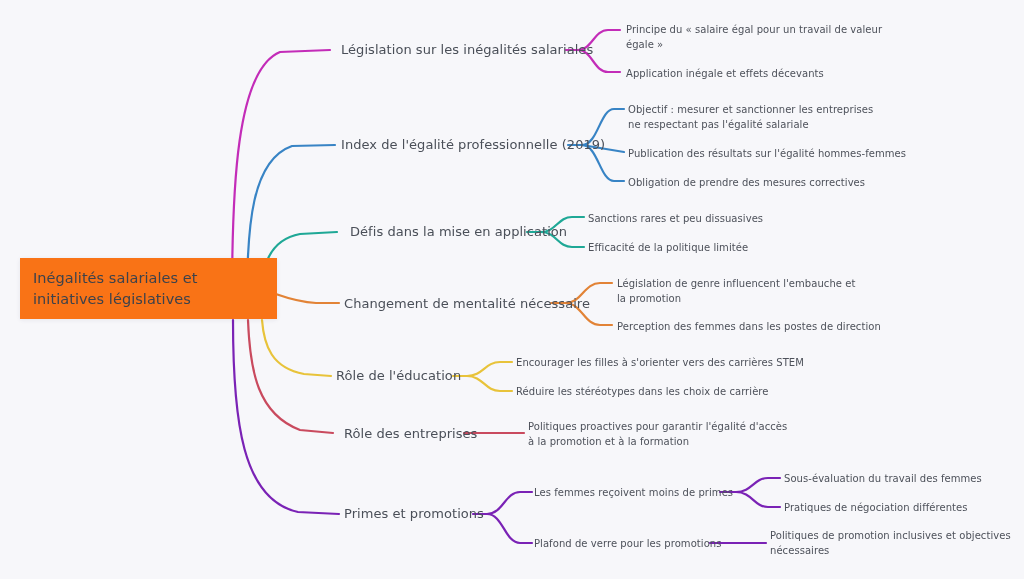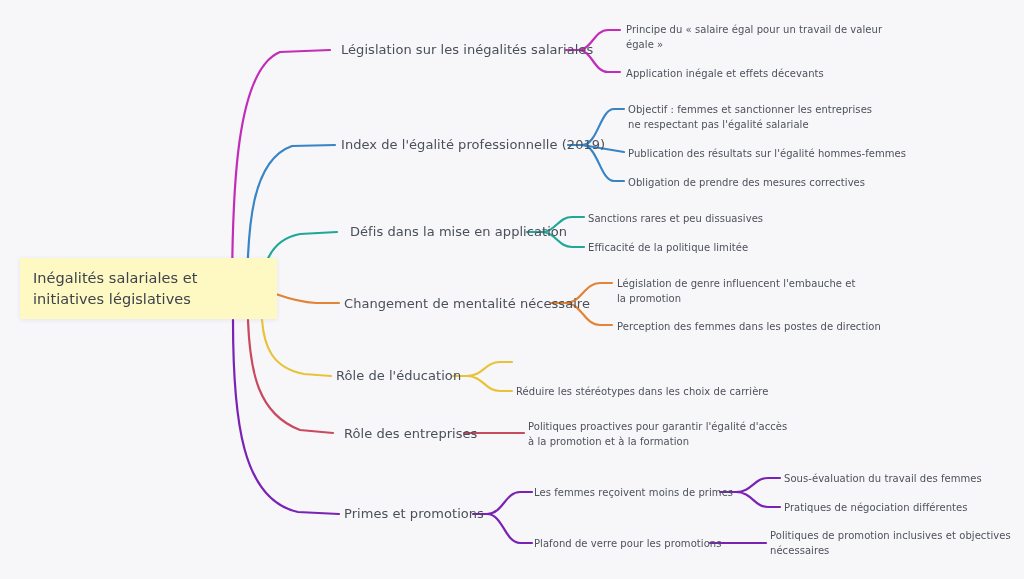--- a/index.html
+++ b/index.html
@@ -24,21 +24,21 @@
     top: 0;
     width: 1024px;
     height: 579px;
   }
   .node-root {
     position: absolute;
     left: 20px;
     top: 258px;
     width: 257px;
     height: 61px;
-    background: #fef9c3;
+    background: #f97316;
     box-shadow: 0 1px 4px rgba(80, 80, 110, 0.10);
     box-sizing: border-box;
     padding: 10px 14px 0 13px;
     font-size: 14.5px;
     line-height: 21px;
     color: #3d424b;
     letter-spacing: 0.05px;
   }
   .node-branch {
     position: absolute;
@@ -123,33 +123,34 @@
 
   <div class="node-root">
     <span>Inégalités salariales et initiatives législatives</span>
   </div>
 
   <div class="node-branch" style="left:341px; top:50px;">Législation sur les inégalités salariales</div>
   <div class="node-leaf" style="left:626px; top:37px; width:272px;">Principe du « salaire égal pour un travail de valeur égale »</div>
   <div class="node-leaf nowrap" style="left:626px; top:73px;">Application inégale et effets décevants</div>
 
   <div class="node-branch" style="left:341px; top:145px;">Index de l'égalité professionnelle (2019)</div>
-  <div class="node-leaf" style="left:628px; top:117px; width:252px;">Objectif : femmes et sanctionner les entreprises ne respectant pas l'égalité salariale</div>
+  <div class="node-leaf" style="left:628px; top:117px; width:252px;">Objectif : mesurer et sanctionner les entreprises ne respectant pas l'égalité salariale</div>
   <div class="node-leaf nowrap" style="left:628px; top:153px;">Publication des résultats sur l'égalité hommes-femmes</div>
   <div class="node-leaf nowrap" style="left:628px; top:182px;">Obligation de prendre des mesures correctives</div>
 
   <div class="node-branch" style="left:350px; top:232px;">Défis dans la mise en application</div>
   <div class="node-leaf nowrap" style="left:588px; top:218px;">Sanctions rares et peu dissuasives</div>
   <div class="node-leaf nowrap" style="left:588px; top:247px;">Efficacité de la politique limitée</div>
 
   <div class="node-branch" style="left:344px; top:304px;">Changement de mentalité nécessaire</div>
   <div class="node-leaf" style="left:617px; top:291px; width:240px;">Législation de genre influencent l'embauche et la promotion</div>
   <div class="node-leaf nowrap" style="left:617px; top:326px;">Perception des femmes dans les postes de direction</div>
 
   <div class="node-branch" style="left:336px; top:376px;">Rôle de l'éducation</div>
+  <div class="node-leaf nowrap" style="left:516px; top:362px;">Encourager les filles à s'orienter vers des carrières STEM</div>
   <div class="node-leaf nowrap" style="left:516px; top:391px;">Réduire les stéréotypes dans les choix de carrière</div>
 
   <div class="node-branch" style="left:344px; top:434px;">Rôle des entreprises</div>
   <div class="node-leaf" style="left:528px; top:434px; width:262px;">Politiques proactives pour garantir l'égalité d'accès à la promotion et à la formation</div>
 
   <div class="node-branch" style="left:344px; top:514px;">Primes et promotions</div>
   <div class="node-leaf nowrap" style="left:534px; top:492px;text-align:center;">Les femmes reçoivent moins de primes</div>
   <div class="node-sub" style="left:784px; top:478px;">Sous-évaluation du travail des femmes</div>
   <div class="node-sub" style="left:784px; top:507px;">Pratiques de négociation différentes</div>
 

